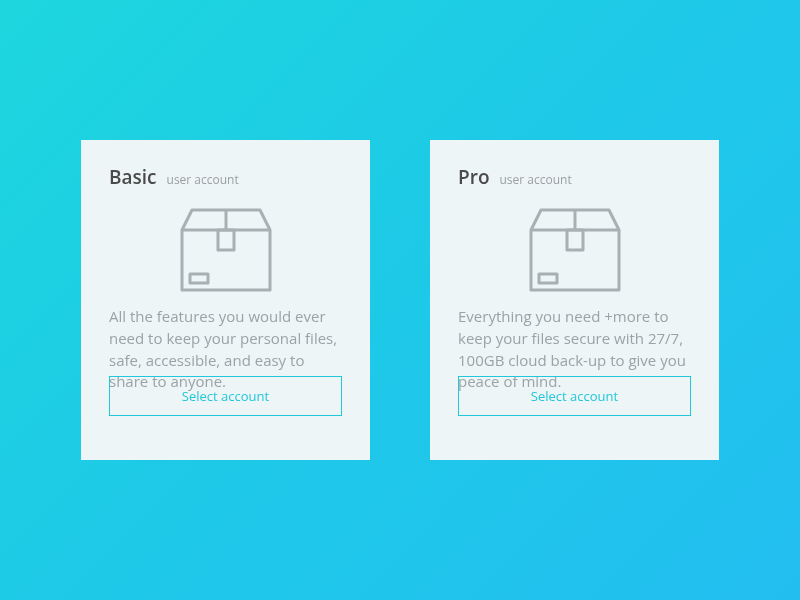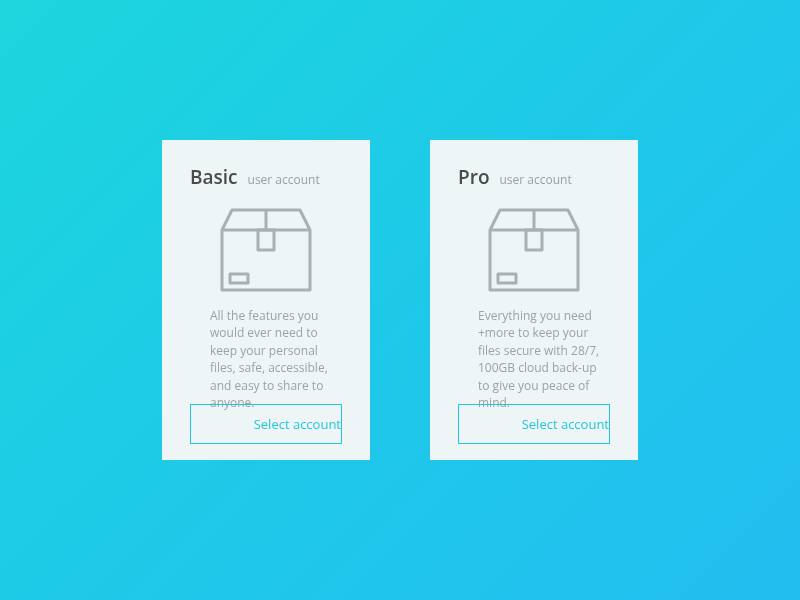--- a/index.html
+++ b/index.html
@@ -8,24 +8,24 @@
       height: 600px;
       background: linear-gradient(135deg, #1dd6dd 0%, #1ec9e8 50%, #22bef0 100%);
       font-family: 'Segoe UI', 'Open Sans', sans-serif;
       display: flex;
       align-items: center;
       justify-content: center;
       gap: 60px;
       overflow: hidden;
     }
     .card {
-      width: 208px;
+      width: 289px;
       height: 320px;
       background: #edf5f6;
-      padding: 24px 28px 16px 28px;
+      padding: 24px 28px 44px 28px;
       display: flex;
       flex-direction: column;
     }
     .card-header {
       display: flex;
       align-items: baseline;
       gap: 10px;
       margin-bottom: 14px;
     }
     .card-title {
@@ -44,38 +44,36 @@
       justify-content: center;
       align-items: center;
       height: 120px;
       margin-bottom: 12px;
     }
     .box-icon {
       width: 100px;
       height: 90px;
     }
     .card-desc {
-      font-size: 12px;
+      font-size: 15px;
       line-height: 1.45;
       color: #9aa3a6;
       margin-bottom: 18px;
       min-height: 46px;
-      margin-left: 20px;
     }
     .select-btn {
       width: 100%;
       padding: 10px 0;
       border: 1.5px solid #22c7d9;
       background: transparent;
       color: #22c7d9;
       font-size: 13px;
       font-weight: 400;
       cursor: pointer;
       font-family: inherit;
-      text-align: right;
     }
   </style>
 </head>
 <body>
 
 <div class="card">
   <div class="card-header">
     <span class="card-title">Basic</span>
     <span class="card-subtitle">user account</span>
   </div>
@@ -99,15 +97,15 @@
   </div>
   <div class="icon-wrap">
     <svg class="box-icon" viewBox="0 0 100 90" fill="none" stroke="#a8b0b3" stroke-width="3" stroke-linejoin="round">
       <rect x="6" y="26" width="88" height="60"></rect>
       <polyline points="6,26 16,6 84,6 94,26"></polyline>
       <line x1="50" y1="6" x2="50" y2="26"></line>
       <rect x="42" y="26" width="16" height="20"></rect>
       <rect x="14" y="70" width="18" height="9"></rect>
     </svg>
   </div>
-  <p class="card-desc">Everything you need +more to keep your files secure with 28/7, 100GB cloud back-up to give you peace of mind.</p>
+  <p class="card-desc">Everything you need +more to keep your files secure with 27/7, 100GB cloud back-up to give you peace of mind.</p>
   <button class="select-btn">Select account</button>
 </div>
 
 </body></html>

